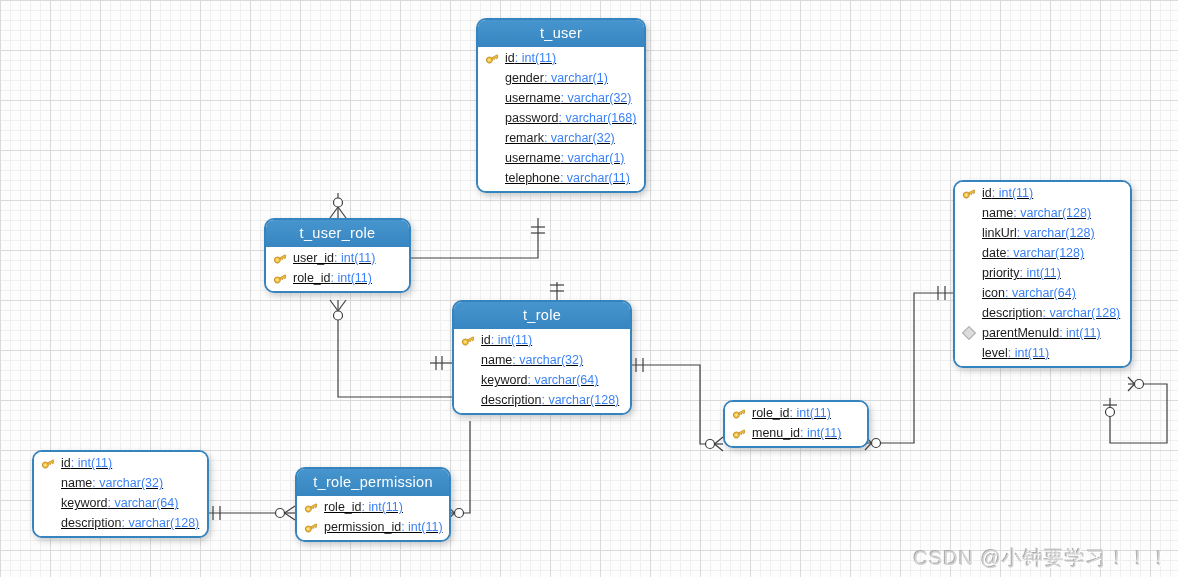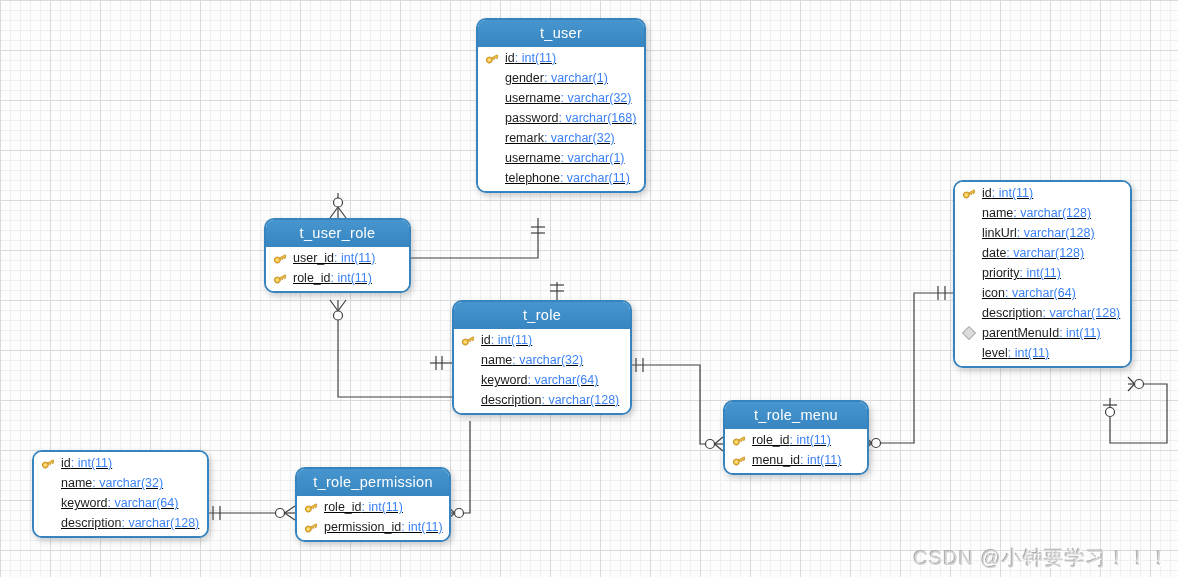--- a/index.html
+++ b/index.html
@@ -315,21 +315,20 @@
         </div>
         <div class="field-row">
           <span class="ficon"></span>
           <span class="fname">level</span>
           <span class="ftype">: int(11)</span>
         </div>
       </div>
   </div>
 
   <div class="entity ent-t_role_menu">
-    <div class="entity-header">t_role_menu</div>
     <div class="entity-body">
         <div class="field-row">
           <span class="ficon">
             <svg width="14" height="14" viewBox="0 0 14 14" aria-hidden="true">
               <g transform="rotate(-28 7 7)">
                 <path d="M6 6.7 L13.1 6.7 L13.1 8.2 L11.9 8.2 L11.9 9.7 L10.6 9.7 L10.6 8.2 L9.2 8.2 L9.2 9.3 L7.9 9.3 L7.9 8.2 L6 8.2 Z" fill="#f8c840" stroke="#c7922d" stroke-width="0.8"></path>
                 <circle cx="3.7" cy="7.5" r="2.8" fill="#f8c840" stroke="#c7922d" stroke-width="1"></circle>
                 <circle cx="3.7" cy="7.5" r="1" fill="#fdeab0"></circle>
               </g>
             </svg>

